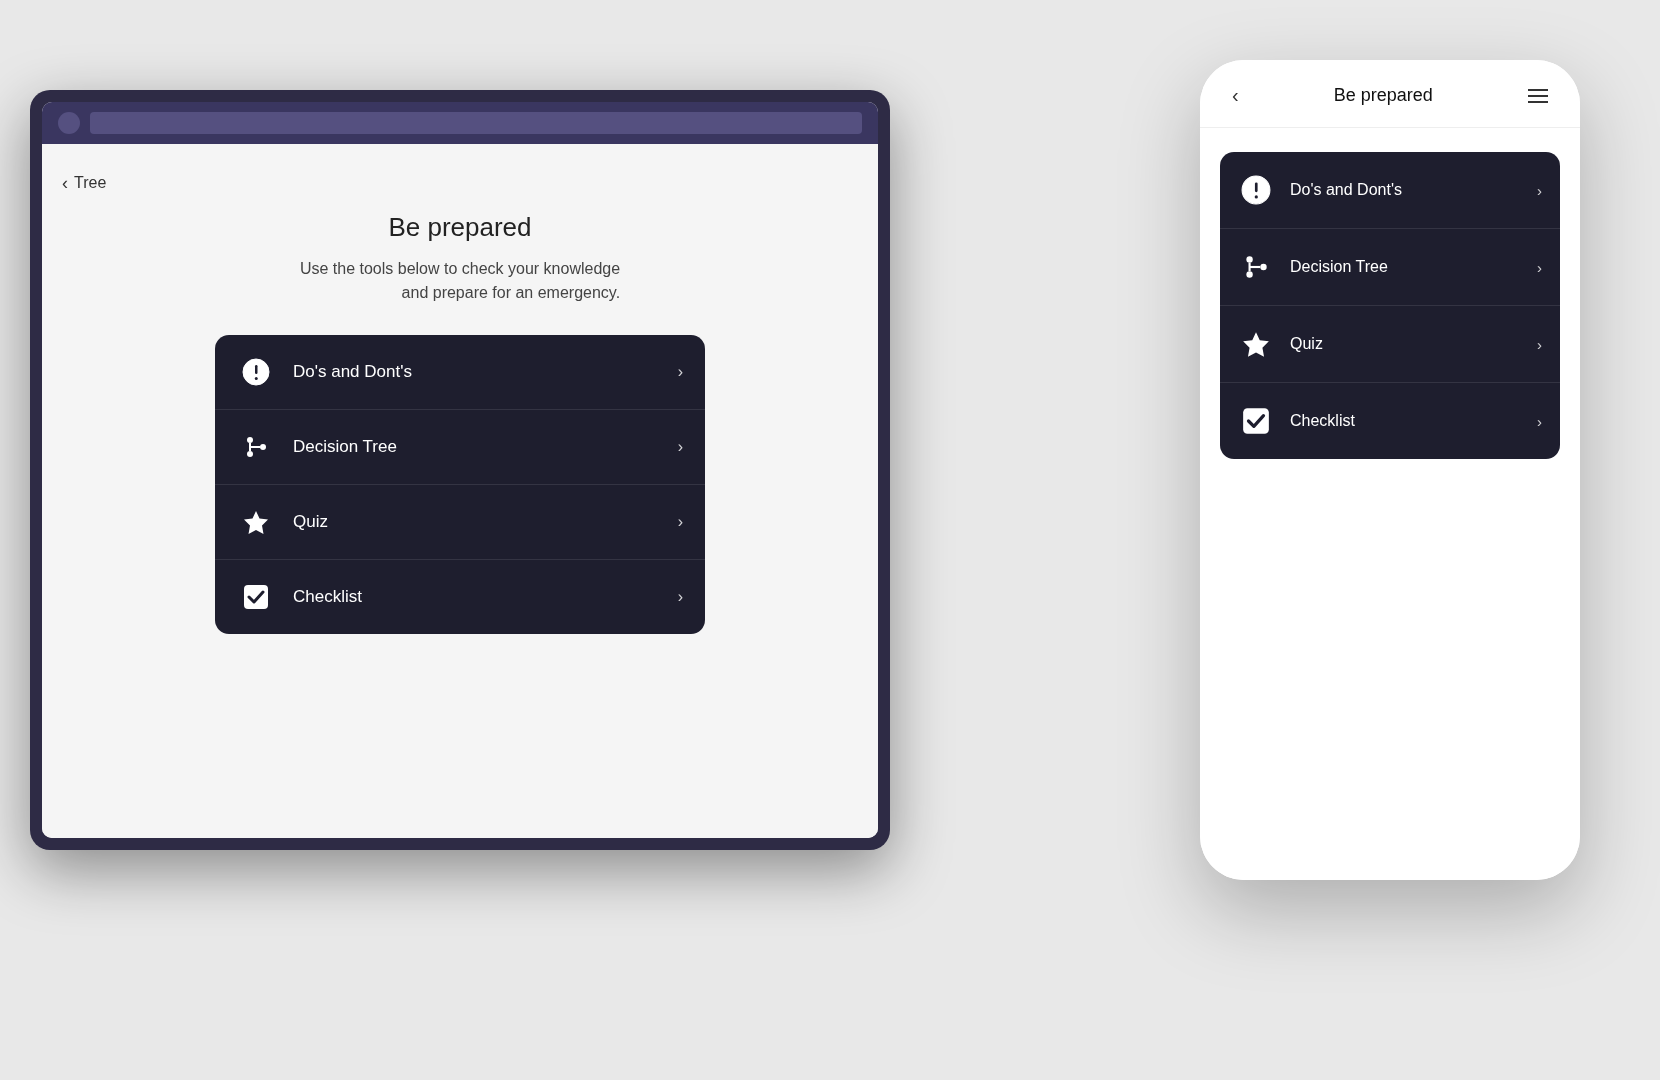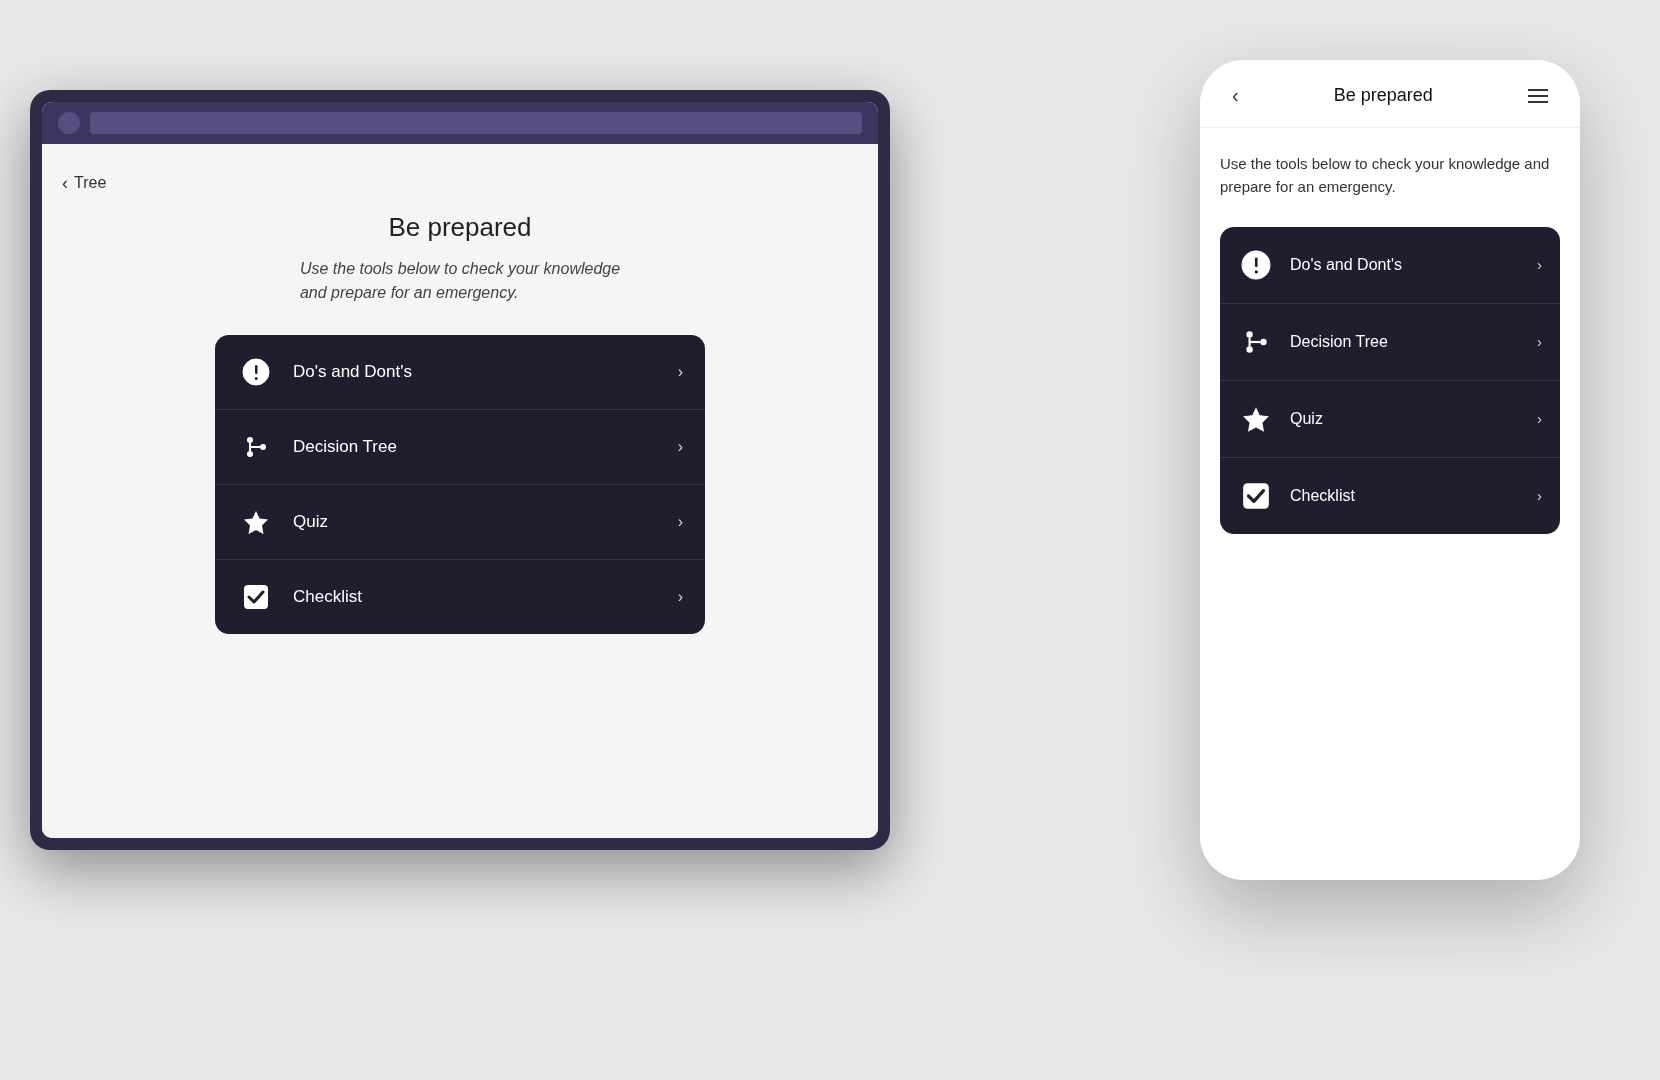--- a/index.html
+++ b/index.html
@@ -105,24 +105,23 @@
       font-size: 26px;
       font-weight: 400;
       color: #222;
       margin-bottom: 14px;
       text-align: center;
     }
 
     .tablet-description {
       font-size: 16px;
       color: #444;
-      text-align: left;
+      text-align: right;
       line-height: 1.5;
       margin-bottom: 30px;
-      font-style: italic;
     }
 
     
     .dark-card {
       background: #1e1e2e;
       border-radius: 14px;
       width: 490px;
       overflow: hidden;
     }
 
@@ -388,21 +387,20 @@
       <button class="phone-back-btn">‹</button>
       <span class="phone-title">Be prepared</span>
       <button class="phone-menu-btn">
         <span class="hamburger-line"></span>
         <span class="hamburger-line"></span>
         <span class="hamburger-line"></span>
       </button>
     </div>
 
     <div class="phone-body">
-      <p class="phone-description">Use the tools below to check your knowledge and prepare for an emergency.</p>
 
       <div class="phone-dark-card">
 
         <div class="phone-menu-item">
           <div class="phone-menu-icon-wrap">
             <svg width="30" height="30" viewBox="0 0 28 28" fill="none">
               <circle cx="14" cy="14" r="13" fill="white" stroke="white"></circle>
               <rect x="13" y="7" width="2.5" height="9" rx="1.2" fill="#1e1e2e"></rect>
               <circle cx="14.25" cy="20.5" r="1.5" fill="#1e1e2e"></circle>
             </svg>

